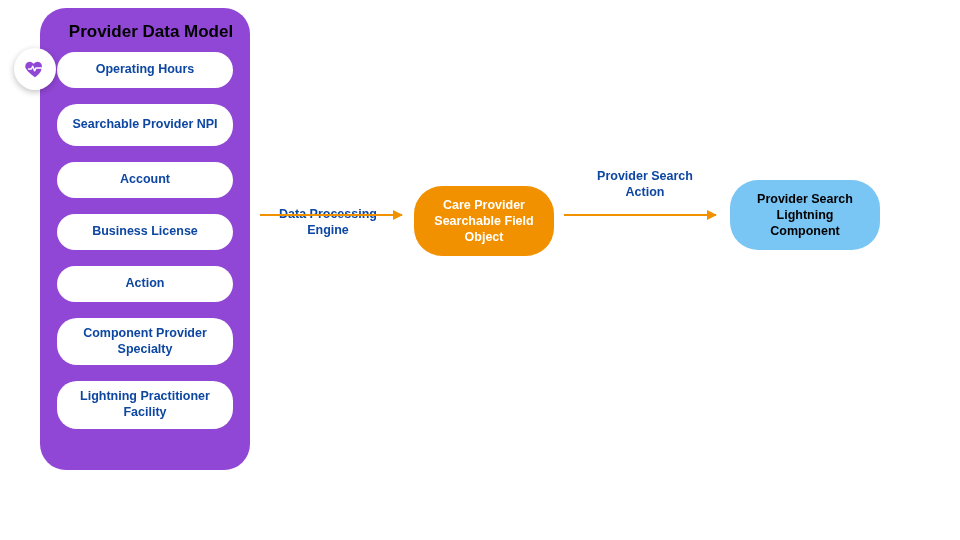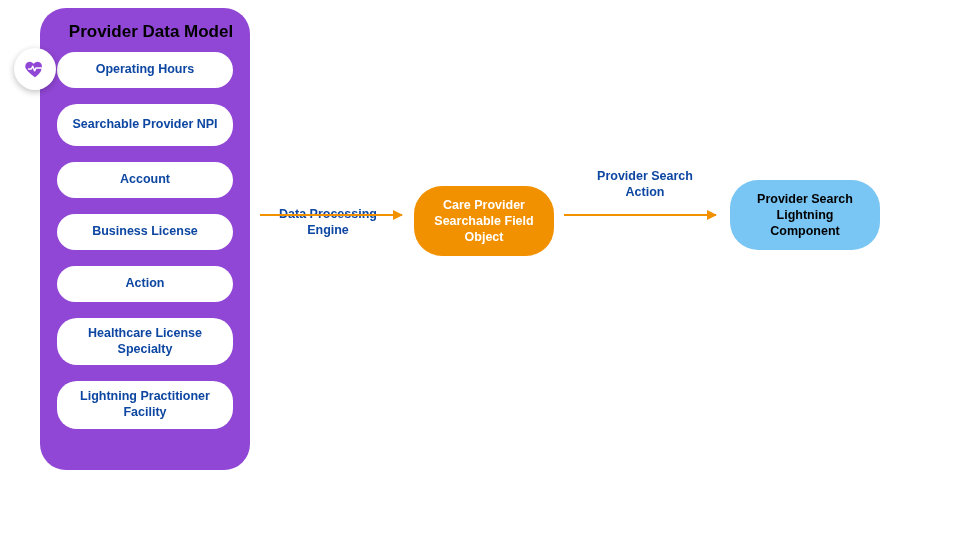--- a/index.html
+++ b/index.html
@@ -90,21 +90,21 @@
 <div class="canvas">
 
   <div class="purple-box">
     <div class="purple-title">Provider Data Model</div>
     <div class="pill-col">
       <div class="white-pill">Operating Hours</div>
       <div class="white-pill two">Searchable Provider NPI</div>
       <div class="white-pill">Account</div>
       <div class="white-pill">Business License</div>
       <div class="white-pill">Action</div>
-      <div class="white-pill two">Healthcare License Specialty</div>
+      <div class="white-pill two">Component Provider Specialty</div>
       <div class="white-pill two">Lightning Practitioner Facility</div>
     </div>
   </div>
 
   <div class="heart-badge">
     <svg viewBox="0 0 24 24">
       <path d="M12 21s-7.5-4.9-10-9.5C.4 8.3 2.3 4 6.1 4c2.1 0 3.6 1.2 4.4 2.4C11.3 5.2 12.8 4 14.9 4c3.8 0 5.7 4.3 4.1 7.5C19.5 16.1 12 21 12 21z" fill="#9147D6"></path>
       <path d="M5 12h3l1.5-3 2 5 1.5-3H19" stroke="#fff" stroke-width="1.6" fill="none" stroke-linecap="round" stroke-linejoin="round"></path>
     </svg>
   </div>

